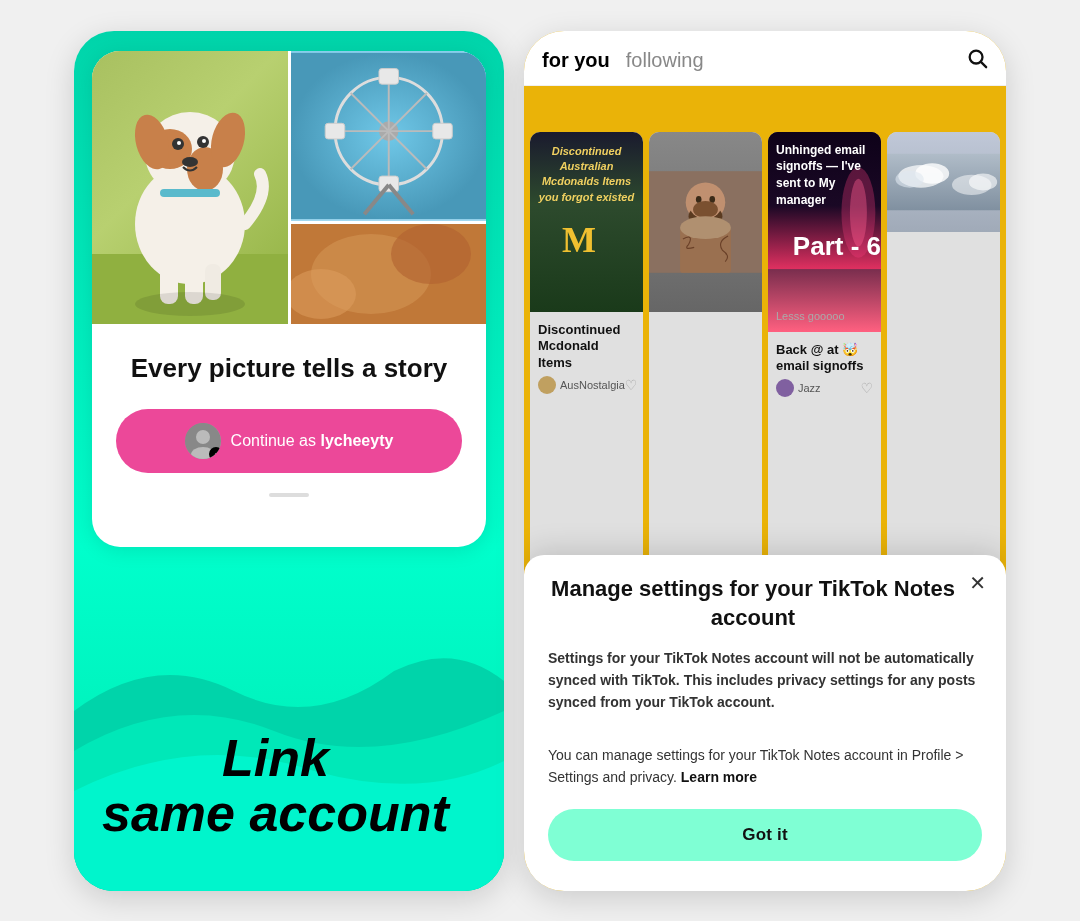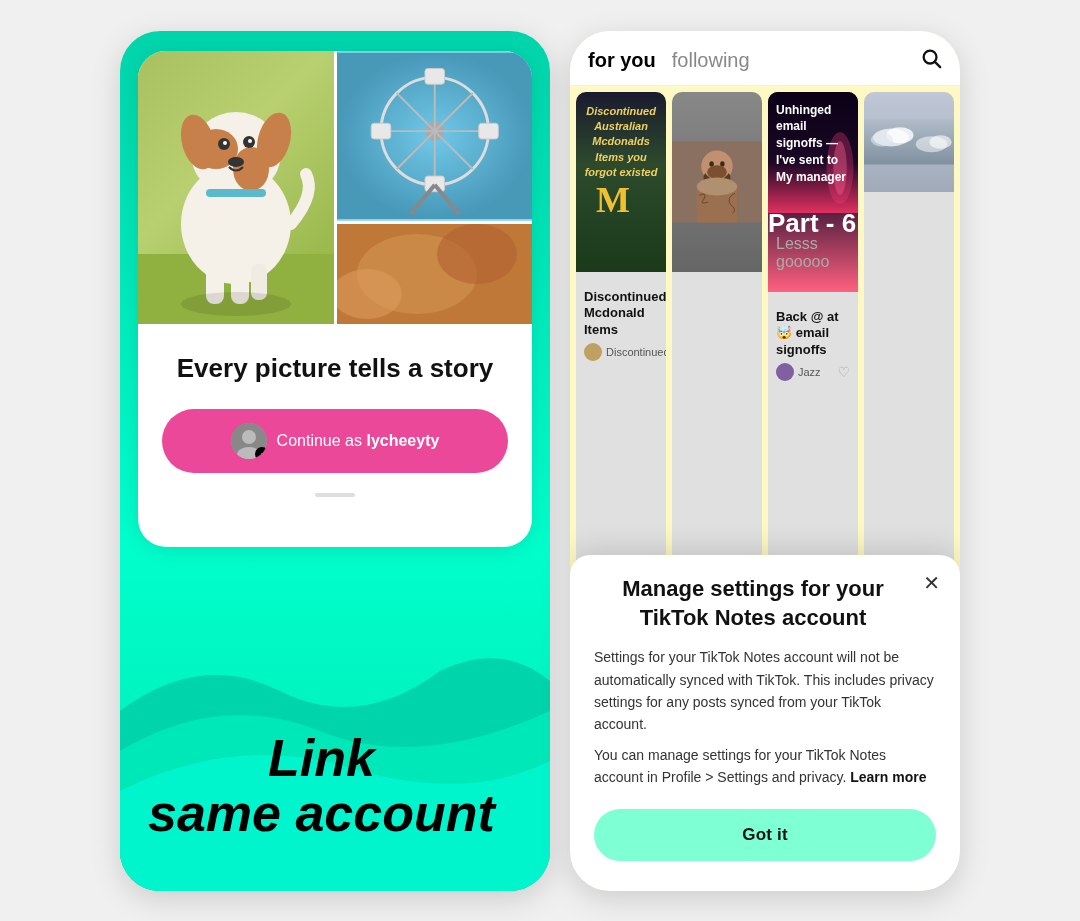--- a/index.html
+++ b/index.html
@@ -185,29 +185,30 @@
     .left-bottom-text h2 {
       font-size: 46px;
       font-weight: 900;
       font-style: italic;
       color: #000;
       line-height: 1.1;
     }
 
     
     .right-panel {
-      width: 390px;
+      width: 482px;
       height: 860px;
       border-radius: 40px;
       overflow: hidden;
       position: relative;
-      background: #fef9c3;
+      background: #eab308;
       box-shadow: 0 8px 30px rgba(0,0,0,0.15);
       display: flex;
       flex-direction: column;
+      gap: 40px;
     }
 
     .tiktok-header {
       display: flex;
       align-items: center;
       padding: 16px 18px 10px;
       gap: 0;
       border-bottom: 1px solid #f0f0f0;
       background: white;
       flex-shrink: 0;
@@ -314,21 +315,21 @@
       position: relative;
       overflow: hidden;
     }
 
     .card4-thumb {
       height: 100px;
       background: linear-gradient(180deg, #c0c8d8 0%, #a0aab8 100%);
     }
 
     .card-info {
-      padding: 17px 8px;
+      padding: 10px 8px;
     }
 
     .card-title-text {
       font-size: 13px;
       font-weight: 600;
       color: #111;
       line-height: 1.3;
       margin-bottom: 4px;
     }
 
@@ -398,21 +399,22 @@
       text-align: center;
       margin-bottom: 14px;
       line-height: 1.3;
       padding-right: 24px;
     }
 
     .modal-body {
       font-size: 14px;
       color: #333;
       line-height: 1.6;
-      margin-bottom: 8px;
+      margin-bottom: 30px;
+      font-weight: bold;
     }
 
     .modal-body-2 {
       font-size: 14px;
       color: #333;
       line-height: 1.6;
       margin-bottom: 20px;
     }
 
     .modal-body-2 a {
@@ -606,21 +608,21 @@
           </div>
           <div class="card-info">
             <div class="card-title-text">Discontinued Mcdonald Items</div>
             <div class="card-author-row">
               <div class="card-author">
                 <div class="author-avatar">
                   <svg viewBox="0 0 18 18" width="18" height="18">
                       <circle cx="9" cy="9" r="9" fill="#c0a060"></circle>
                     </svg>
                 </div>
-                <span class="author-name">Discontinued</span>
+                <span class="author-name">AusNostalgia</span>
               </div>
               <span class="heart-icon">♡</span>
             </div>
           </div>
         </div>
 
         <div class="content-card">
           <div class="card3-thumb">
             <svg viewBox="0 0 200 180" width="100%" height="180" style="display:block;">
               <rect width="200" height="180" fill="#8a7060"></rect>
@@ -658,22 +660,22 @@
                 </linearGradient>
               </defs>
               <rect width="200" height="280" fill="url(#card2grad)"></rect>
 
               <ellipse cx="160" cy="180" rx="30" ry="80" fill="#ff4080" opacity="0.3"></ellipse>
               <ellipse cx="160" cy="180" rx="15" ry="60" fill="#ff6090" opacity="0.4"></ellipse>
             </svg>
             <div class="card2-overlay">
               <span>Unhinged email signoffs — I've sent to My manager</span>
             </div>
-            <div class="card2-part" style="font-size:26px;font-weight:700;color:white;text-align:left;position:absolute;bottom:53px;width:100%;">Part - 6</div>
-            <div style="position:absolute;bottom:21px;left:8px;font-size:16px;color:#aaa;">Lesss gooooo</div>
+            <div class="card2-part" style="font-size:26px;font-weight:700;color:white;text-align:right;position:absolute;bottom:70px;width:100%;">Part - 6</div>
+            <div style="position:absolute;bottom:10px;left:8px;font-size:11px;color:#aaa;">Lesss gooooo</div>
           </div>
           <div class="card-info">
             <div class="card-title-text">Back @ at 🤯 email signoffs</div>
             <div class="card-author-row">
               <div class="card-author">
                 <div class="author-avatar">
                   <svg viewBox="0 0 18 18" width="18" height="18">
                       <circle cx="9" cy="9" r="9" fill="#8060a0"></circle>
                     </svg>
                 </div>

